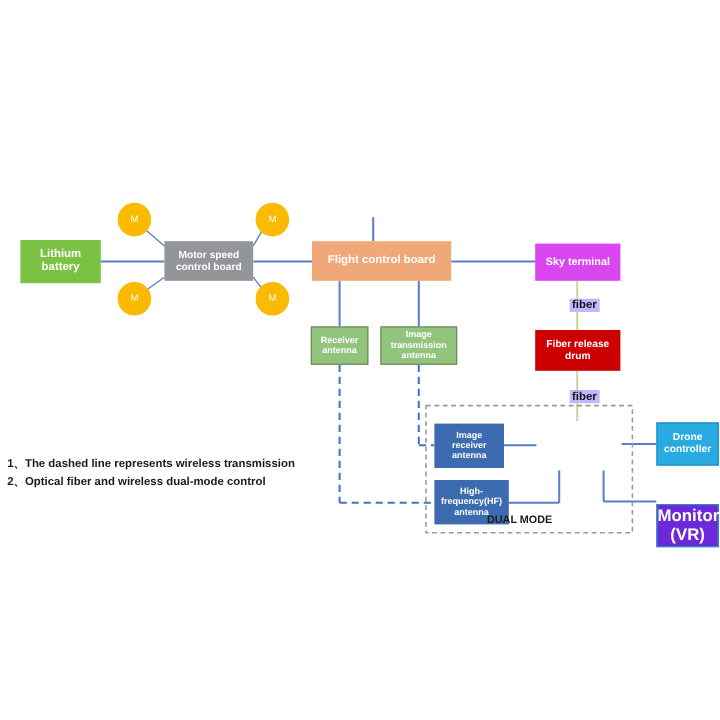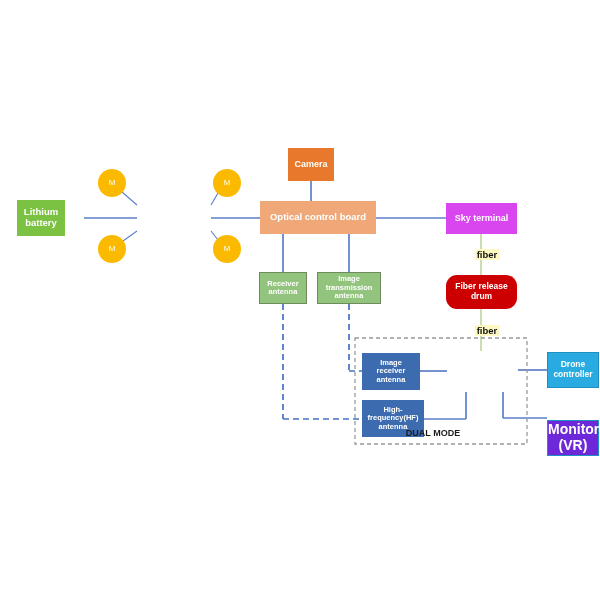--- a/index.html
+++ b/index.html
@@ -49,21 +49,21 @@
     line-height: 1.55;
     white-space: pre-line;
     z-index: 4;
   }
   .fiber-label {
     position: absolute;
     color: #111111;
     font-size: 9.5px;
     font-weight: bold;
     z-index: 4;
-    background: #fef9c3;
+    background: #c4b5fd;
     padding: 0 2px;
   }
   .dualmode-label {
     position: absolute;
     color: #1a1a1a;
     font-size: 9px;
     font-weight: bold;
     z-index: 4;
   }
 </style>
@@ -113,55 +113,55 @@
       <line x1="349" y1="304" x2="349" y2="371"></line>
       <line x1="349" y1="371" x2="362" y2="371"></line>
 
       <line x1="283" y1="304" x2="283" y2="419"></line>
       <line x1="283" y1="419" x2="362" y2="419"></line>
     </g>
 
     <rect id="boundary-rect" x="355" y="338" width="172" height="106" fill="none" stroke="#999999" stroke-width="1.3" stroke-dasharray="4,3"></rect>
   </svg>
 
-  <div class="node" id="n-lithium_battery" style="left: 17px; top: 200px; width: 48px; height: 36px; font-size: 9.5px; background: rgb(124, 194, 66);">
+  <div class="node" id="n-lithium_battery" style="left: 17px; top: 200px; width: 67px; height: 36px; font-size: 9.5px; background: rgb(124, 194, 66);">
       <span>Lithium<br>battery</span>
+    </div>
+  <div class="node" id="n-motor_speed_control_board" style="left: 137px; top: 201px; width: 74px; height: 33px; font-size: 8.5px; background: rgb(147, 149, 152);">
+      <span>Motor speed<br>control board</span>
     </div>
 
   <div class="node motor" id="n-motor_front_left" style="left: 98px; top: 169px; width: 28px; height: 28px; background: rgb(251, 186, 0);">
       <span>M</span>
     </div>
   <div class="node motor" id="n-motor_front_right" style="left: 213px; top: 169px; width: 28px; height: 28px; background: rgb(251, 186, 0);">
       <span>M</span>
     </div>
   <div class="node motor" id="n-motor_rear_left" style="left: 98px; top: 235px; width: 28px; height: 28px; background: rgb(251, 186, 0);">
       <span>M</span>
     </div>
   <div class="node motor" id="n-motor_rear_right" style="left: 213px; top: 235px; width: 28px; height: 28px; background: rgb(251, 186, 0);">
       <span>M</span>
     </div>
 
-  <div class="node" id="n-camera" style="left: 288px; top: 148px; width: 46px; height: 33px; font-size: 9px; background: rgb(232, 120, 43);">
-      <span>Camera</span>
-    </div>
   <div class="node" id="n-flight_control_board" style="left: 260px; top: 201px; width: 116px; height: 33px; font-size: 9.5px; background: rgb(240, 168, 120);">
-      <span>Optical control board</span>
+      <span>Flight control board</span>
     </div>
 
   <div class="node" id="n-receiver_antenna" style="left: 259px; top: 272px; width: 48px; height: 32px; font-size: 7.5px; background: rgb(147, 196, 125); border: 1px solid rgb(110, 139, 94);">
       <span>Receiver<br>antenna</span>
     </div>
   <div class="node" id="n-image_transmission_antenna" style="left: 317px; top: 272px; width: 64px; height: 32px; font-size: 7.5px; background: rgb(147, 196, 125); border: 1px solid rgb(110, 139, 94);">
       <span>Image<br>transmission<br>antenna</span>
     </div>
 
   <div class="node" id="n-sky_terminal" style="left: 446px; top: 203px; width: 71px; height: 31px; font-size: 9px; background: #d946ef;">
       <span>Sky terminal</span>
     </div>
-  <div class="node" id="n-fiber_release_drum" style="left: 446px; top: 275px; width: 71px; height: 34px; font-size: 8.5px; background: rgb(204, 0, 0); border-radius: 11px;">
+  <div class="node" id="n-fiber_release_drum" style="left: 446px; top: 275px; width: 71px; height: 34px; font-size: 8.5px; background: rgb(204, 0, 0);">
       <span>Fiber release<br>drum</span>
     </div>
 
   <div class="node" id="n-image_receiver_antenna" style="left: 362px; top: 353px; width: 58px; height: 37px; font-size: 7.5px; background: rgb(60, 107, 176);">
       <span>Image<br>receiver<br>antenna</span>
     </div>
   <div class="node" id="n-high_frequency_antenna" style="left: 362px; top: 400px; width: 62px; height: 37px; font-size: 7.5px; background: rgb(60, 107, 176); justify-content: center;">
       <span>High-<br>frequency(HF)<br>antenna</span>
     </div>
 
@@ -169,14 +169,15 @@
       <span>Drone<br>controller</span>
     </div>
   <div class="node" id="n-monitor_vr" style="left: 547px; top: 420px; width: 52px; height: 36px; font-size: 14px; background: #6d28d9; border: 1px solid rgb(30, 143, 192);">
       <span>Monitor<br>(VR)</span>
     </div>
 
   <div class="fiber-label" id="lbl-fiber_upper" style="top: 249px; left: 487px; transform: translateX(-50%);">fiber</div>
   <div class="fiber-label" id="lbl-fiber_lower" style="top: 325px; left: 487px; transform: translateX(-50%);">fiber</div>
   <div class="dualmode-label" id="lbl-dual_mode" style="top: 428px; left: 433px; transform: translateX(-50%);">DUAL MODE</div>
 
+  <div class="legend" id="legend-text" style="top: 380px; left: 6px;">1、The dashed line represents wireless transmission<br>2、Optical fiber and wireless dual-mode control</div>
 
 </div>
 
 </body></html>

